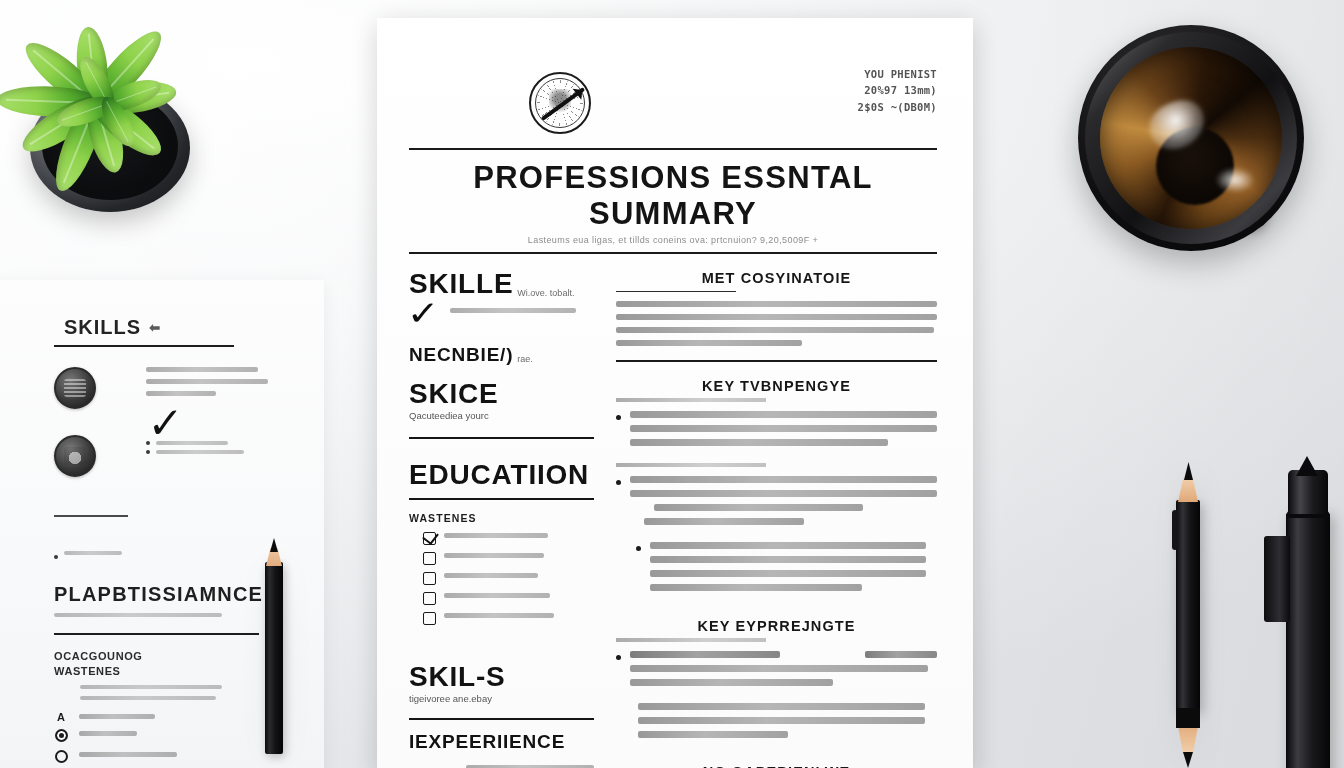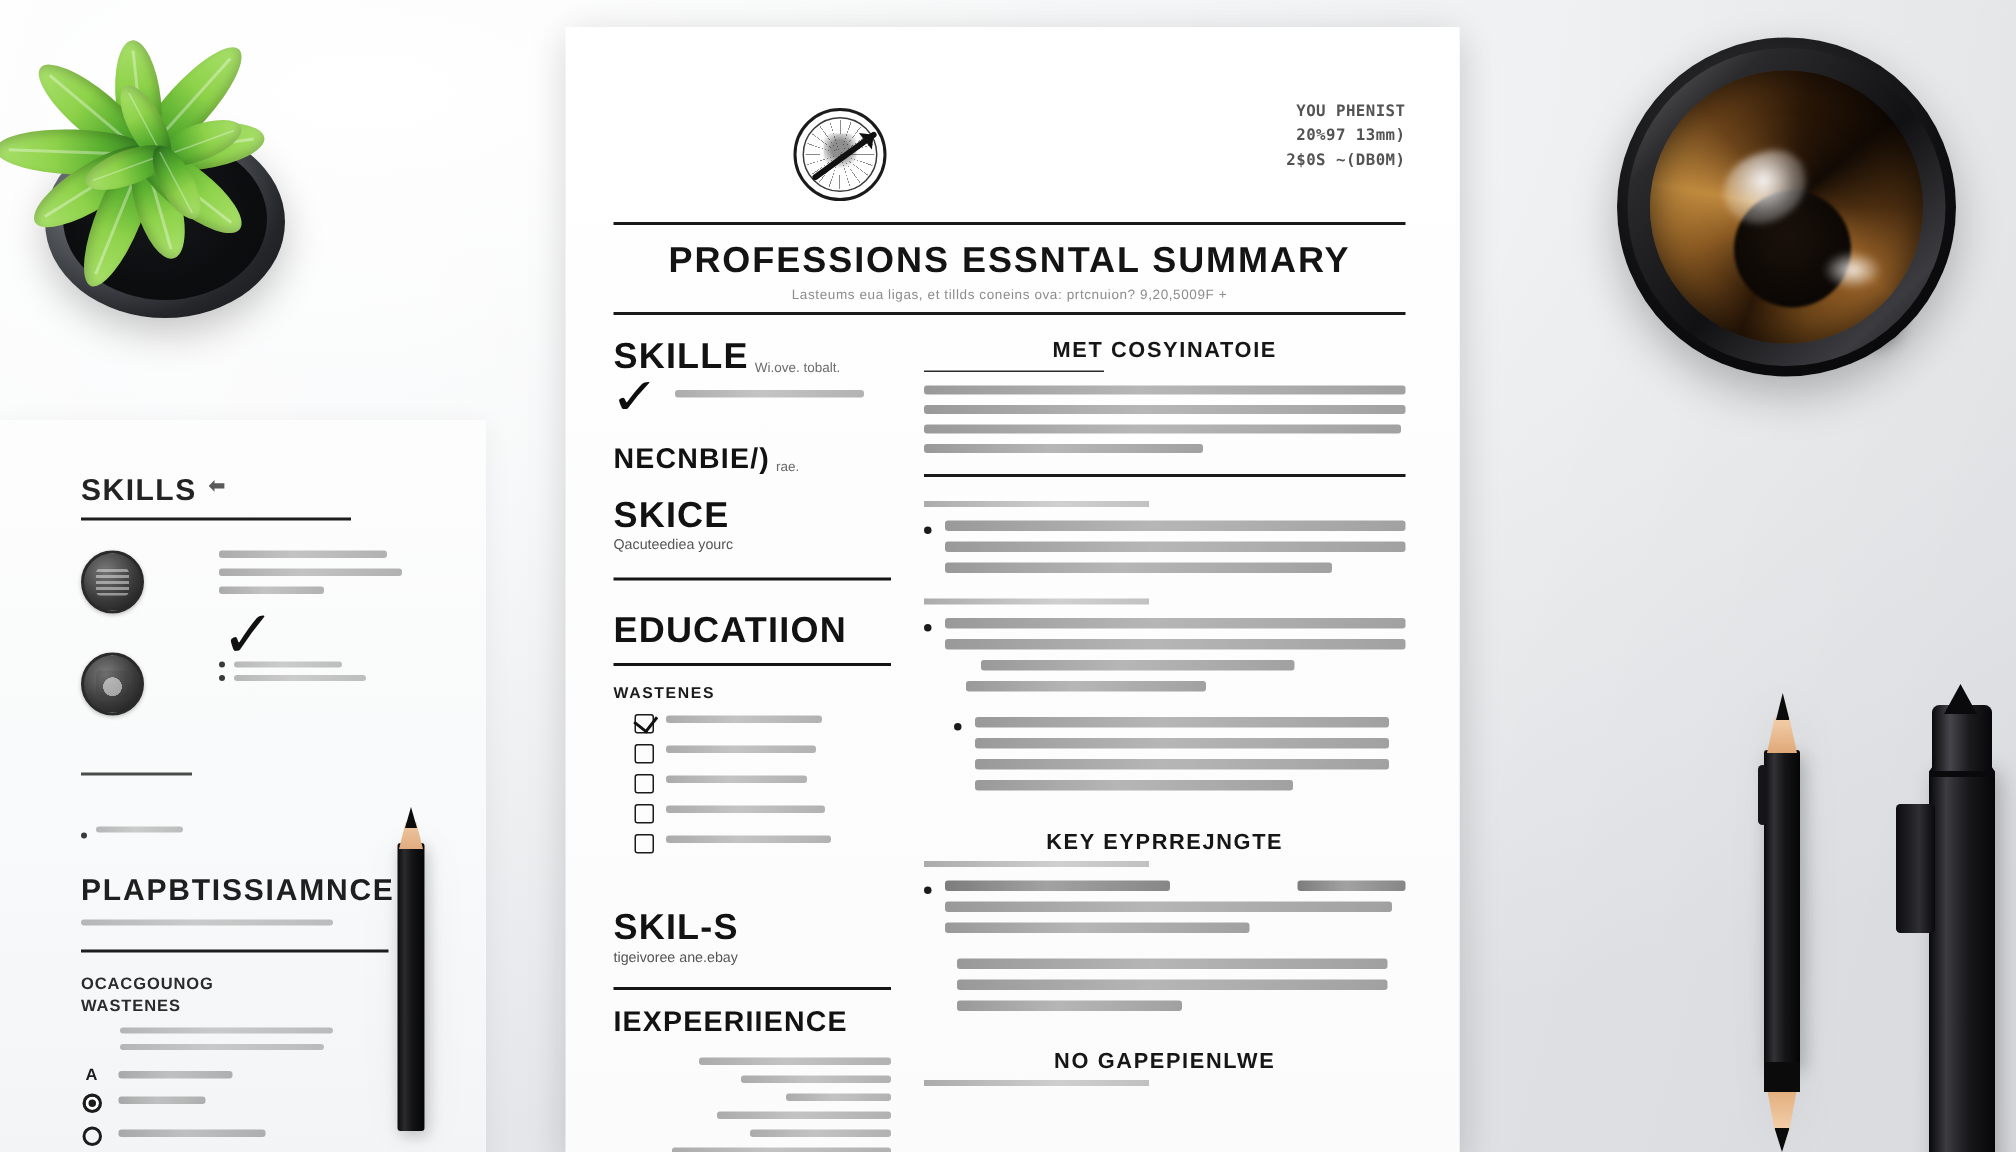--- a/index.html
+++ b/index.html
@@ -23,21 +23,21 @@
 
   
   .left-sheet{
     position:absolute;left:-6px;top:280px;width:330px;height:500px;
     background:linear-gradient(180deg,#fdfdfd 0%,#f8f9fa 60%,#f3f4f6 100%);
     box-shadow:0 4px 18px rgba(0,0,0,.06);
     overflow:hidden;
   }
   .ls-pad{padding:36px 40px 0 60px;}
   .ls-h{font-size:20px;font-weight:700;letter-spacing:1px;color:#232323;
-        display:flex;align-items:flex-start;gap:8px;}
+        display:flex;align-items:center;gap:8px;margin-left:10px;}
   .ls-h .arrow{font-size:13px;color:#5a5a5a;}
   .ls-rule{height:2px;background:#1d1d1d;margin:6px 0 20px 0;width:180px;}
 
   .ls-badges{display:flex;gap:18px;align-items:flex-start;}
   .ls-badge-col{display:flex;flex-direction:column;gap:26px;}
   .badge{
     width:38px;height:38px;border-radius:50%;
     background:radial-gradient(circle at 38% 32%, #7b7b7b 0%, #3a3a3a 55%, #171717 100%);
     border:2px solid #2a2a2a;
     position:relative;box-shadow:0 1px 3px rgba(0,0,0,.25);
@@ -89,30 +89,30 @@
     left:8px;top:30px;transform:rotate(-36deg);border-radius:2px;
     box-shadow:0 0 0 0 #000;}
   .seal .slash::after{content:"";position:absolute;right:-5px;top:-5px;border:7px solid transparent;border-left-color:#101010;transform:rotate(-2deg);}
   .seal .inner-mark{position:absolute;left:20px;top:17px;width:22px;height:26px;
     background:radial-gradient(circle at 50% 40%, rgba(30,30,30,.5) 0 30%, rgba(30,30,30,0) 70%);}
 
   .addr{font-size:10.5px;line-height:1.55;color:#2e2e2e;text-align:right;
         font-weight:700;letter-spacing:.3px;font-family:"DejaVu Sans Mono", monospace;opacity:.82;}
 
   .title-rule{height:2px;background:#1a1a1a;margin:4px 0 10px;}
-  .doc-title{font-size:24px;font-weight:700;letter-spacing:1.3px;color:#141414;text-align:center;}
+  .doc-title{font-size:31px;font-weight:700;letter-spacing:1.3px;color:#141414;text-align:center;}
   .doc-sub{font-size:9px;color:#666;text-align:center;letter-spacing:.4px;margin:3px 0 7px;
            filter:blur(.35px);opacity:.75;}
   .title-rule2{height:1.5px;background:#1a1a1a;margin-bottom:16px;}
 
   .cols{display:flex;gap:22px;}
   .col-l{width:185px;flex:0 0 185px;}
   .col-r{flex:1;text-align:center;}
 
-  .h1{font-size:24px;font-weight:700;letter-spacing:.8px;color:#121212;line-height:1;}
+  .h1{font-size:28px;font-weight:700;letter-spacing:.8px;color:#121212;line-height:1;}
   .h1.sm{font-size:19px;}
   .h-inline{display:flex;align-items:baseline;gap:4px;}
   .h-tail{font-size:9px;color:#6b6b6b;filter:blur(.35px);align-self:flex-end;}
   .h-rule{height:2px;background:#151515;margin:9px 0 12px;}
   .sub-h{font-size:10.5px;font-weight:700;letter-spacing:1.1px;color:#1c1c1c;margin-bottom:7px;}
   .small-cap{font-size:9.5px;color:#555;filter:blur(.3px);margin-top:2px;}
 
   .chk-row{display:flex;align-items:flex-start;gap:8px;margin:0 0 6px 14px;}
   .chk{width:11px;height:11px;border:1.6px solid #1a1a1a;border-radius:2px;flex:0 0 11px;position:relative;margin-top:1px;}
   .chk.on::after{content:"";position:absolute;left:1px;top:-3px;width:9px;height:11px;
@@ -398,20 +398,21 @@
           <div class="sec-h-r">MET COSYINATOIE</div>
           <div class="sec-rule-r"></div>
           <div class="para">
             <div class="blur-line" style="width:100%"></div>
             <div class="blur-line" style="width:100%"></div>
             <div class="blur-line" style="width:99%"></div>
             <div class="blur-line" style="width:58%"></div>
           </div>
           <div class="hr-full"></div>
 
+          <div class="sec-h-r">KEY TVBNPENGYE</div>
           <div class="tiny-under" style="margin-top:4px"></div>
           <div class="bul">
             <span class="bd"></span>
             <span class="bt">
               <span class="blur-line" style="width:100%;display:block"></span>
               <span class="blur-line" style="width:100%;display:block"></span>
               <span class="blur-line" style="width:84%;display:block"></span>
             </span>
           </div>
 

